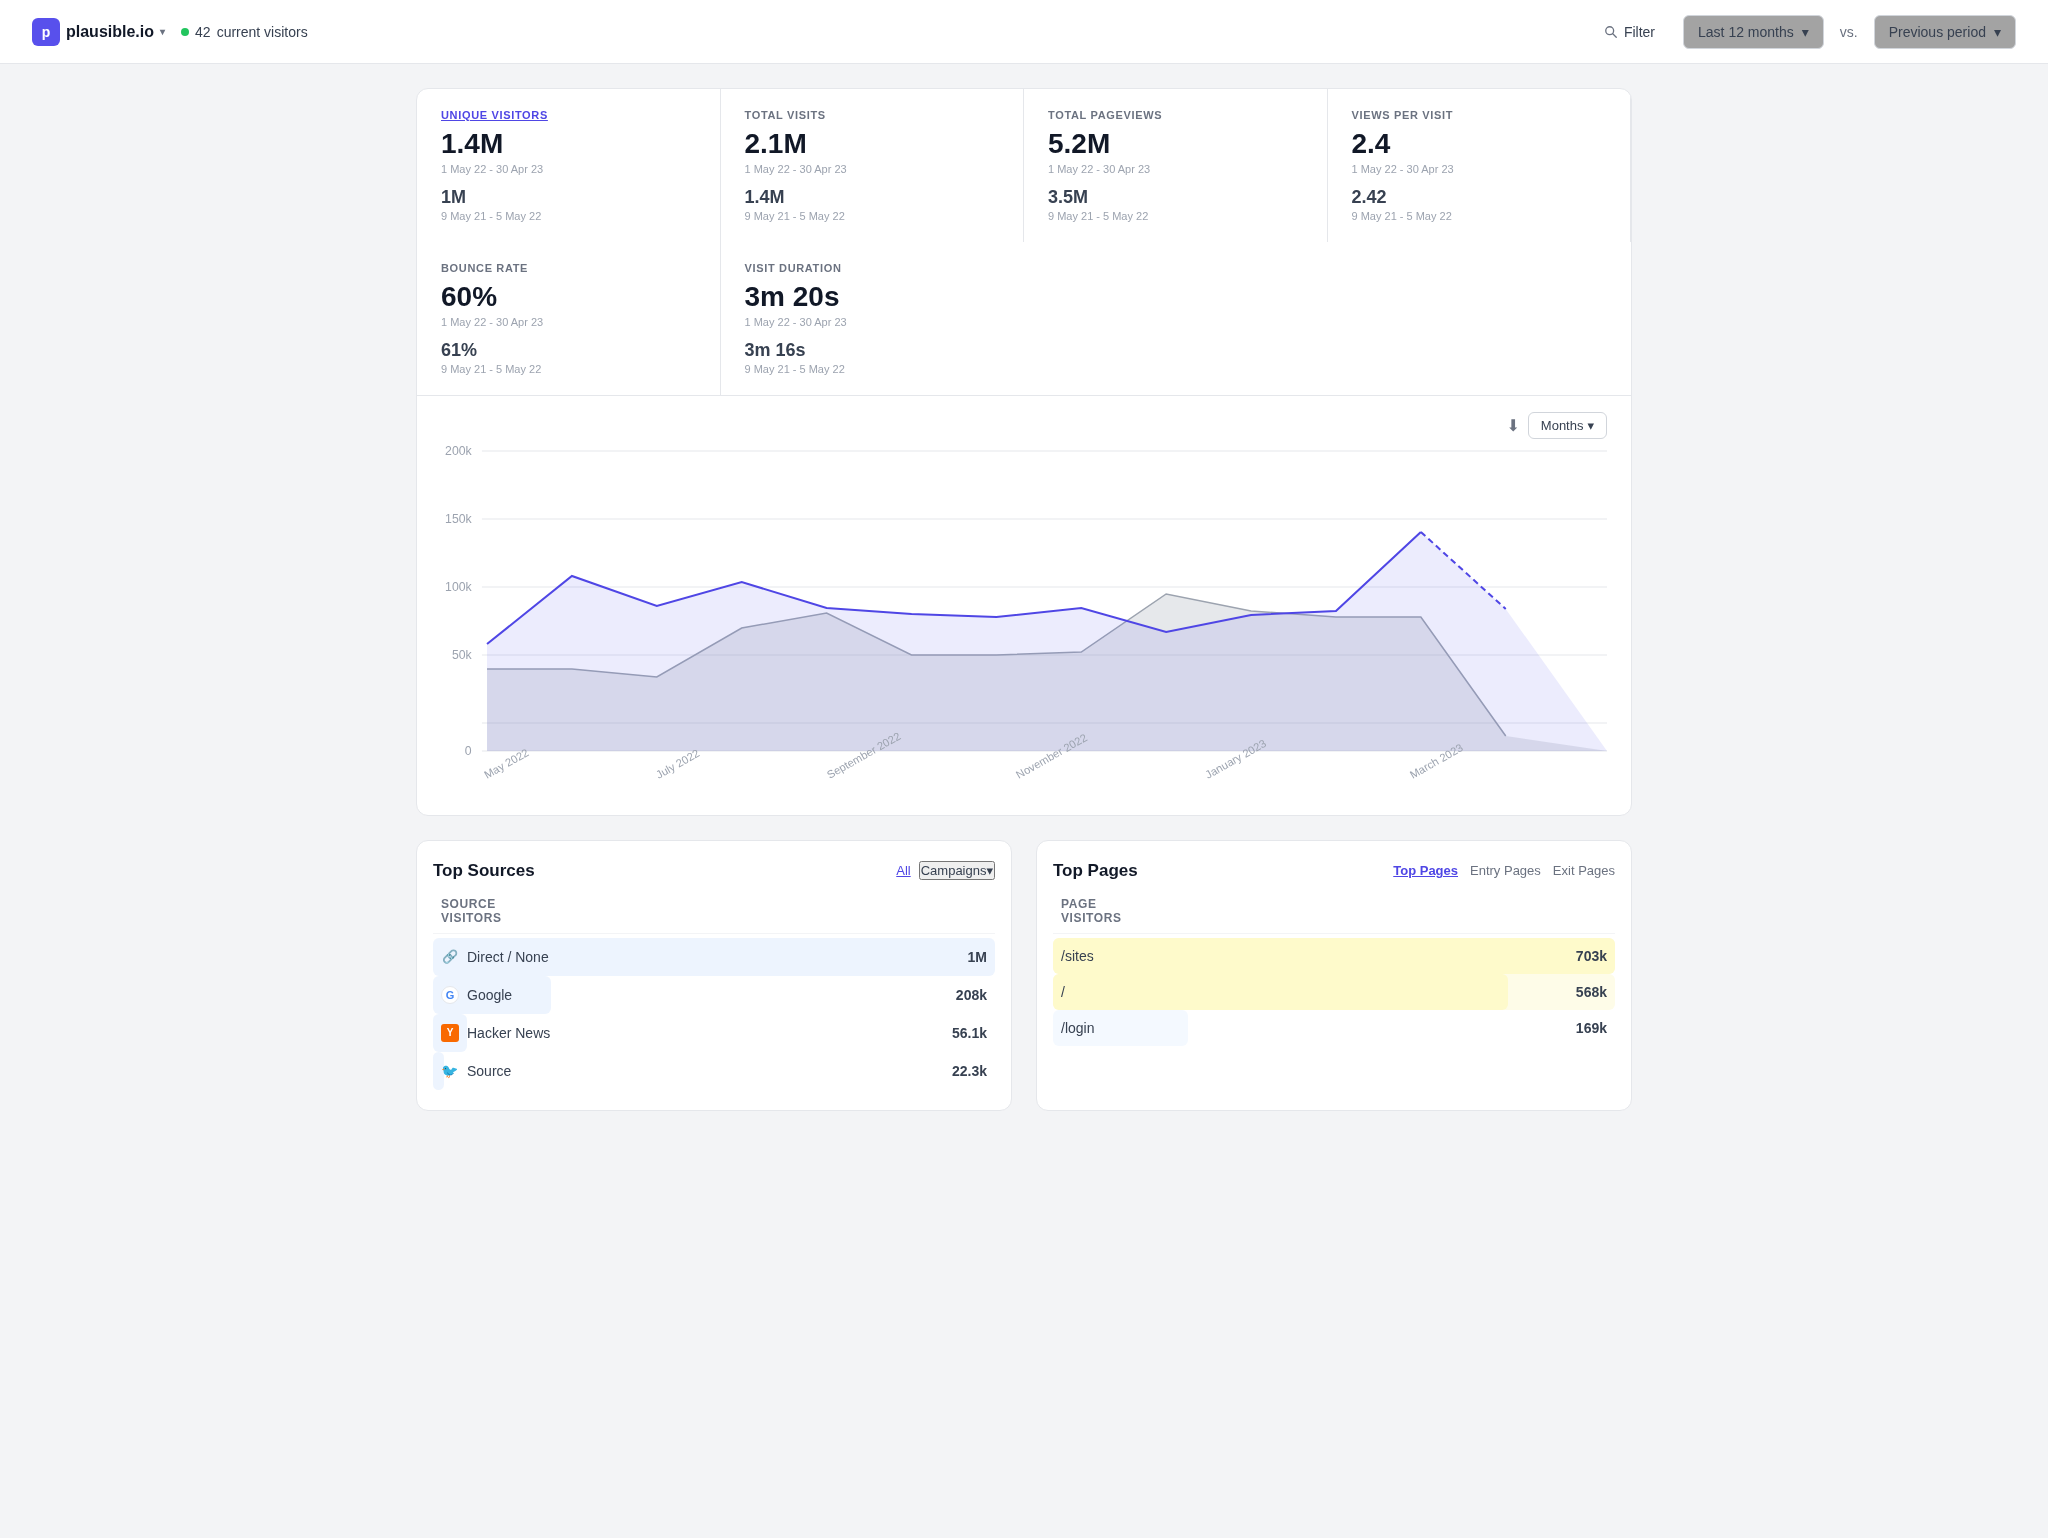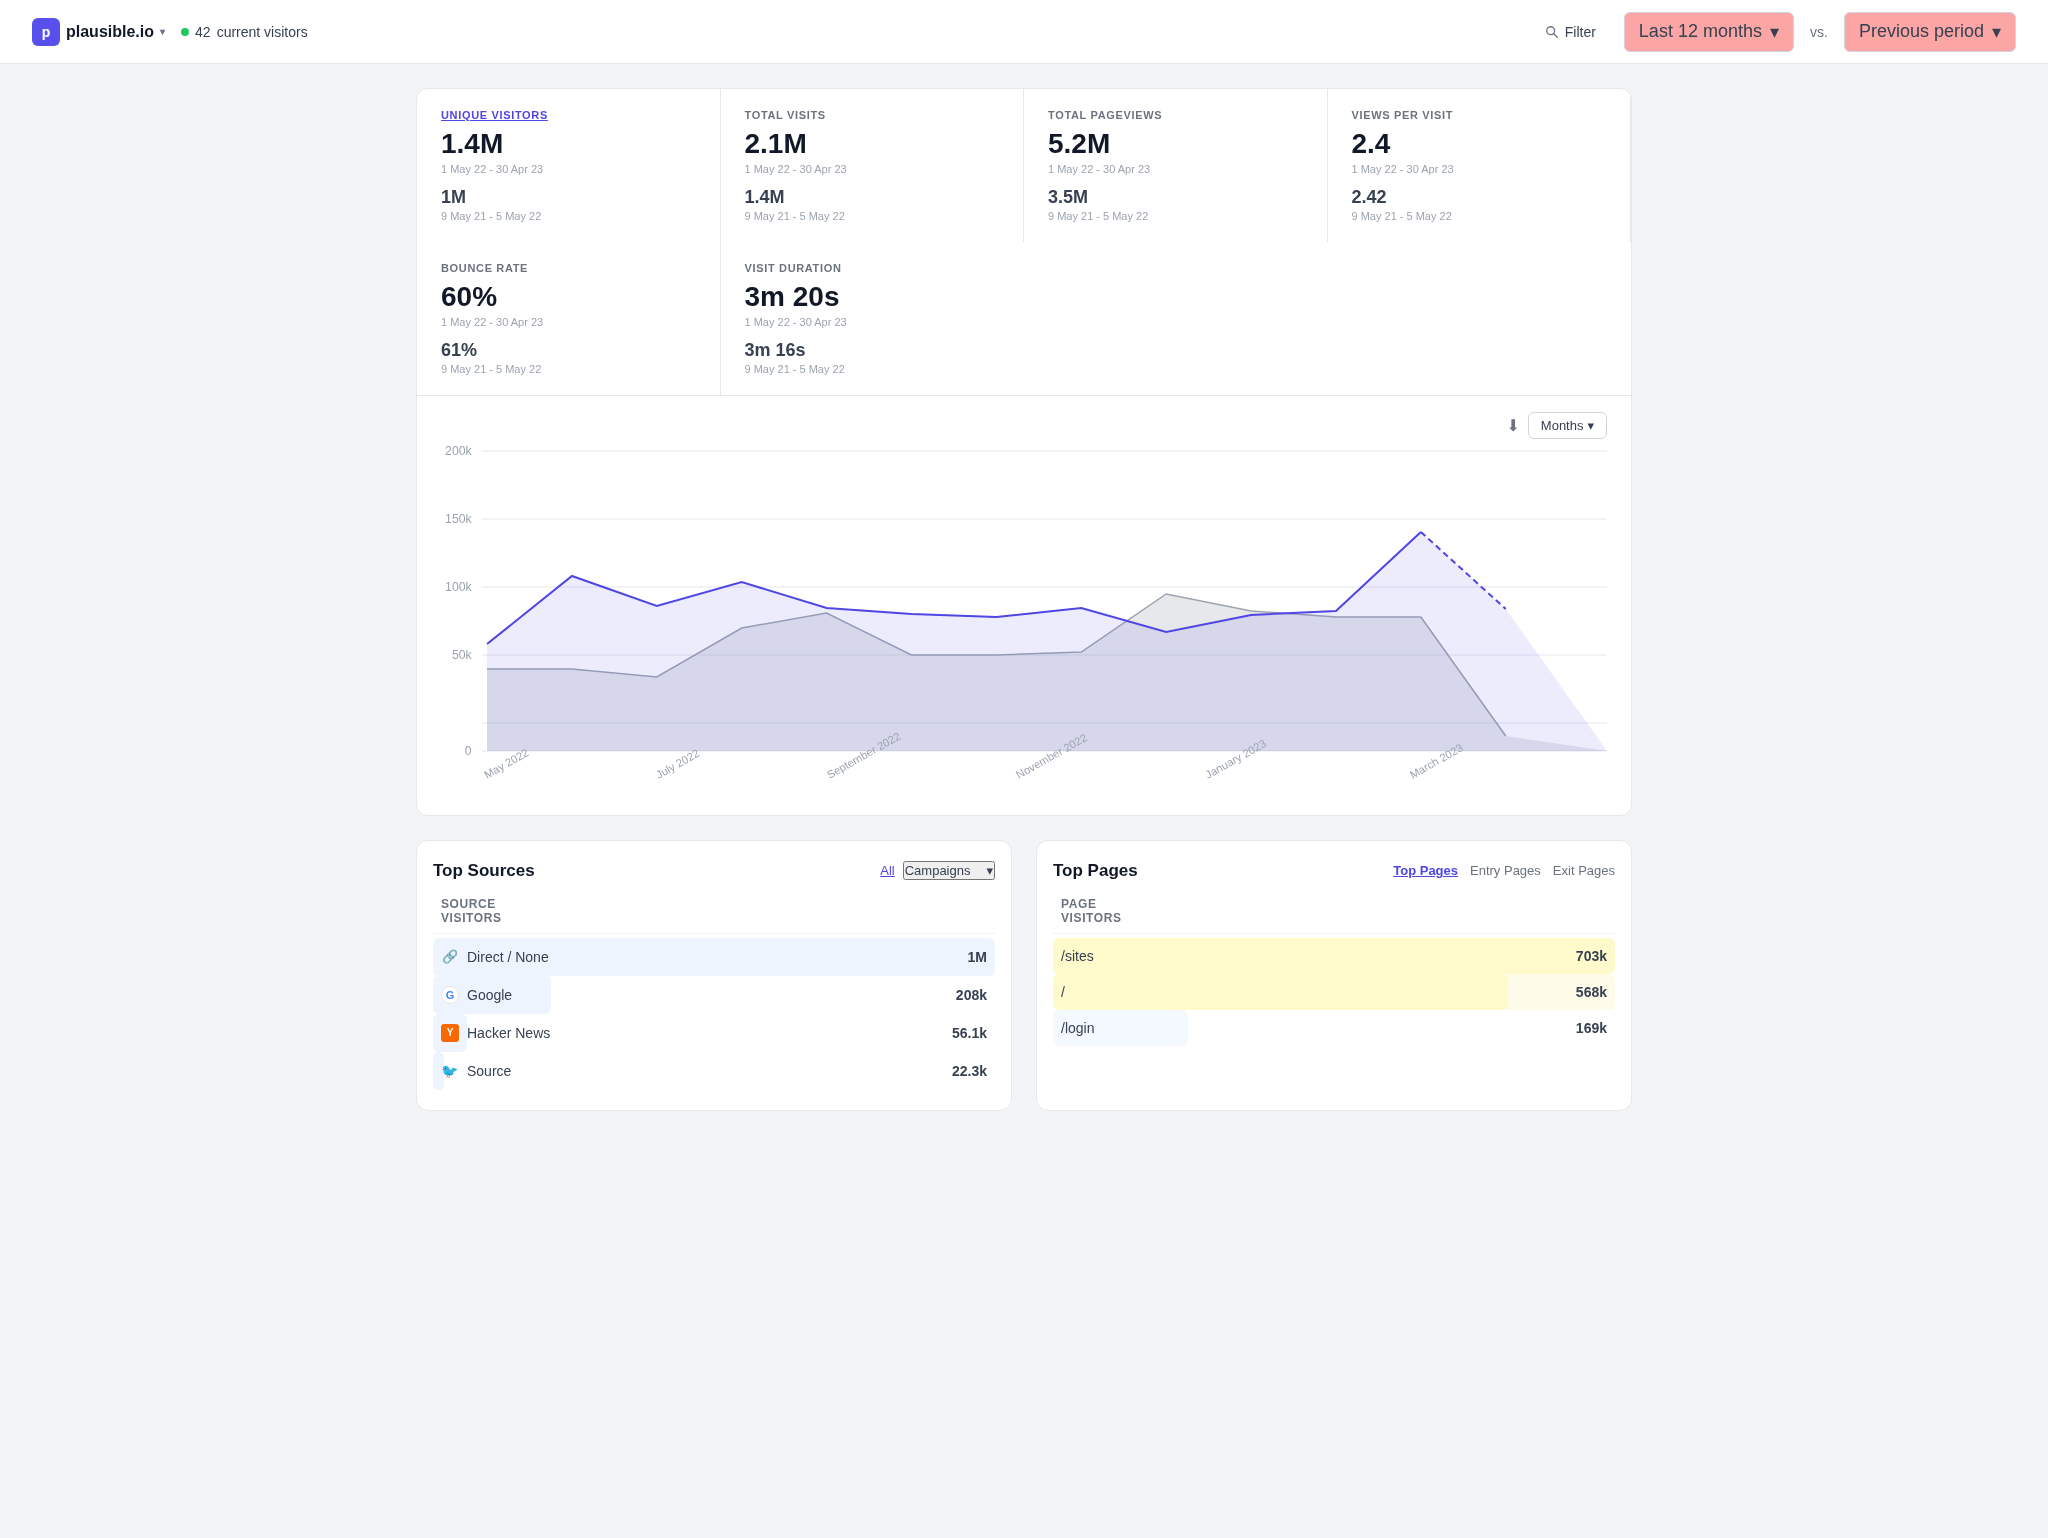--- a/index.html
+++ b/index.html
@@ -70,23 +70,23 @@
       cursor: pointer;
       padding: 6px 12px;
     }
     .dropdown-btn {
       display: flex;
       align-items: center;
       gap: 8px;
       border: 1px solid #d1d5db;
       border-radius: 6px;
       padding: 8px 14px;
-      background: #fca5a5;
-      cursor: pointer;
-      font-size: 18px;
+      background: #a3a3a3;
+      cursor: pointer;
+      font-size: 14px;
       color: #374151;
       white-space: nowrap;
     }
     .vs-label {
       color: #6b7280;
       font-size: 14px;
     }
 
     
     .main {
@@ -224,21 +224,21 @@
       text-decoration: underline;
       cursor: pointer;
       font-weight: 600;
     }
     .panel-tab {
       cursor: pointer;
     }
     .campaigns-btn {
       display: flex;
       align-items: center;
-      gap: 16px;
+      gap: 0;
       font-size: 13px;
       color: #374151;
       cursor: pointer;
     }
     .all-link {
       color: #4f46e5;
       font-size: 13px;
       text-decoration: underline;
       cursor: pointer;
     }

